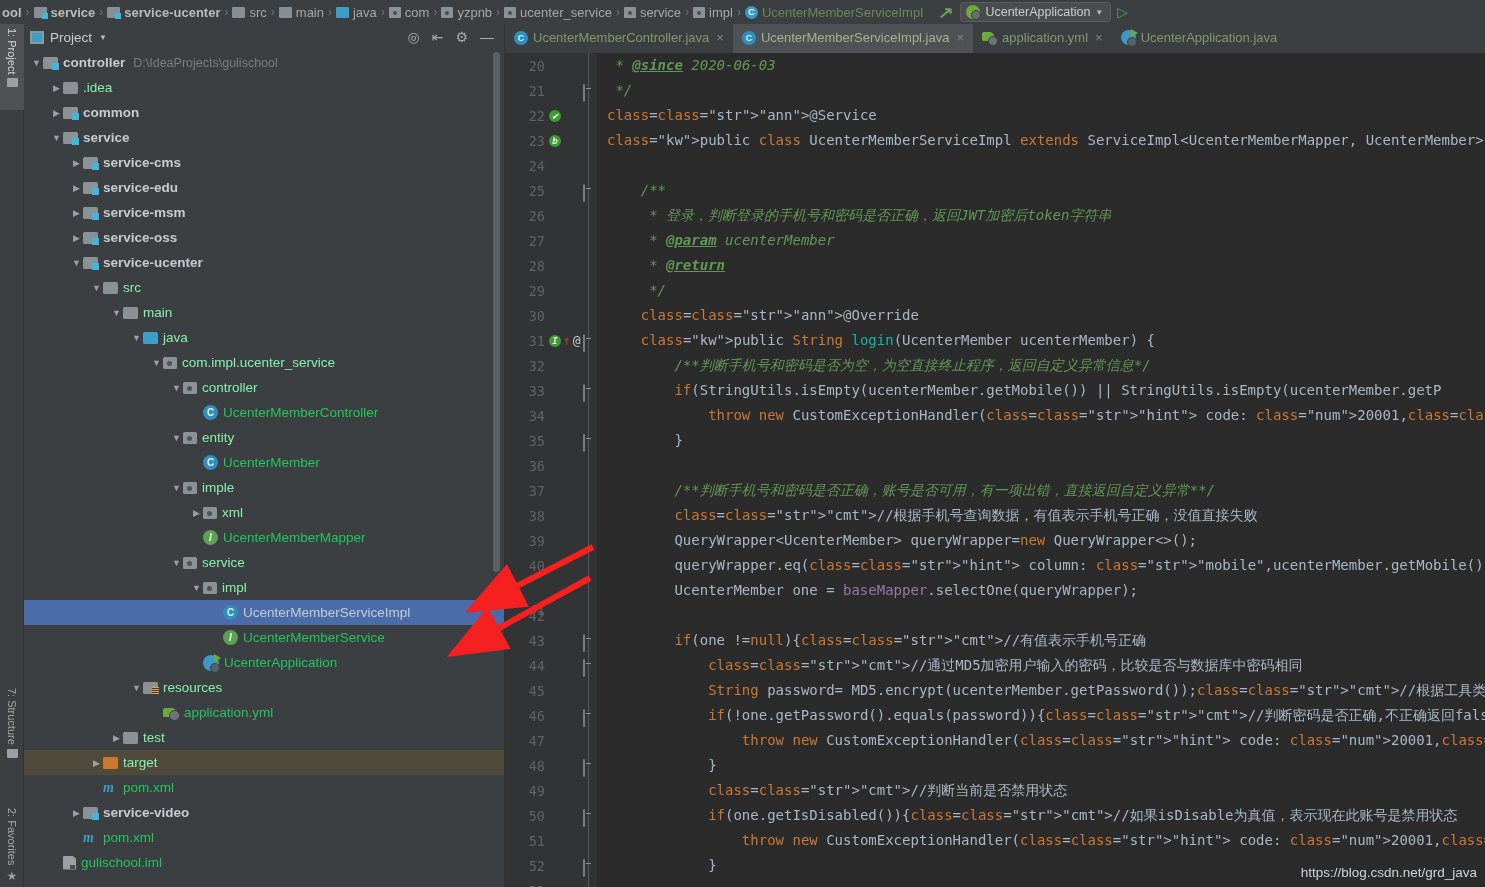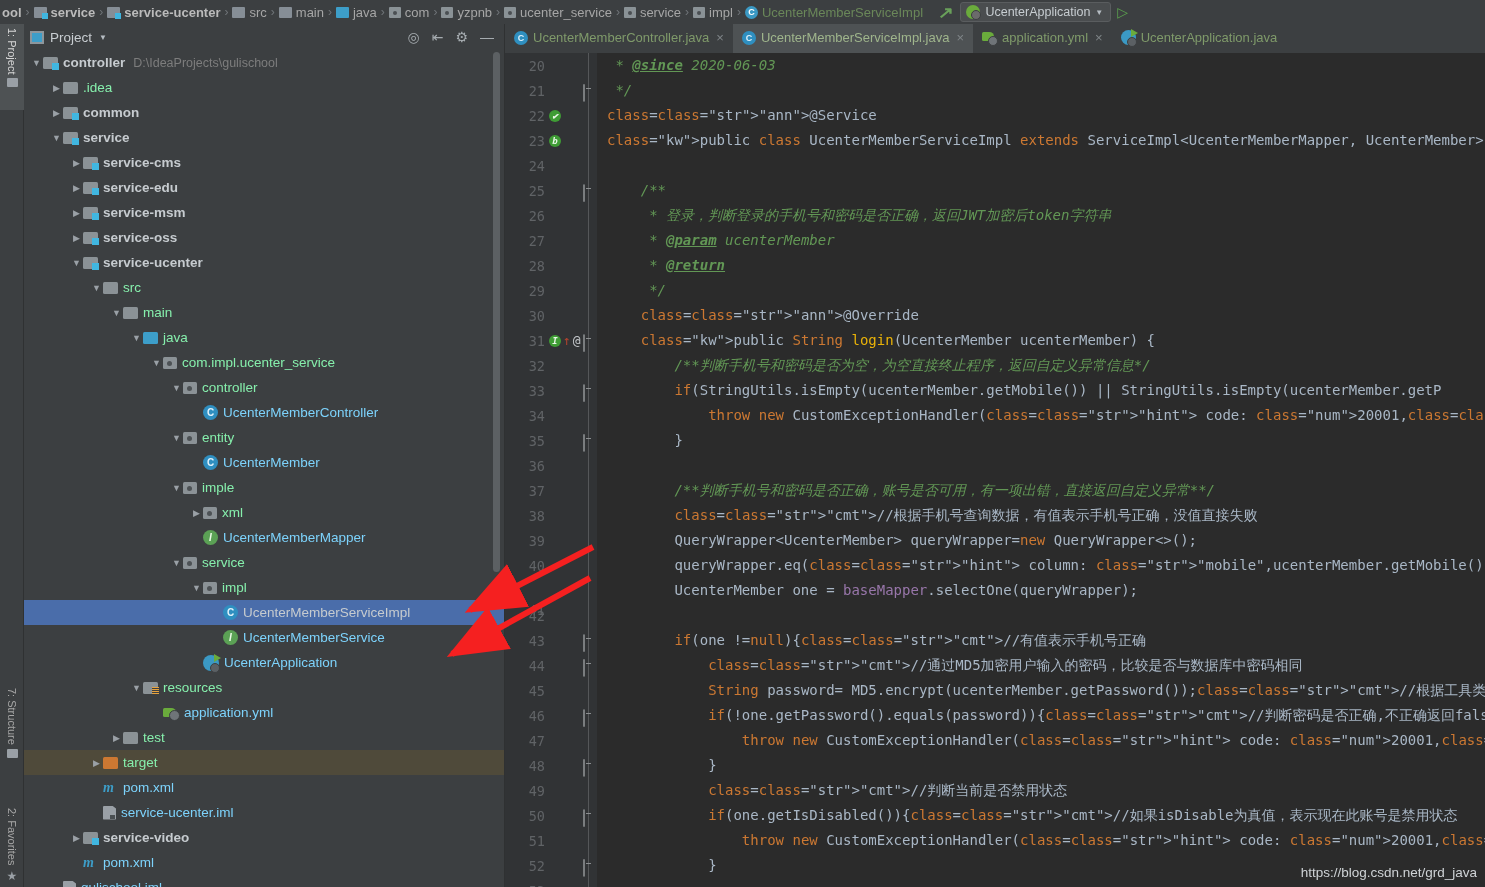--- a/index.html
+++ b/index.html
@@ -87,21 +87,21 @@
     white-space: nowrap; padding-right: 6px;
     position: relative;
   }
   .row.sel { background: #4a6daa; }
   .row.tgt { background: #4f4a3a; }
   .arrow { width: 13px; flex: none; color: #9aa0a6; font-size: 9px; text-align: center; }
   .arrow.empty { color: transparent; }
   .nodeicon { flex: none; margin-right: 5px; display: inline-block; position: relative; }
   .lbl { color: #86efac; }
   .lbl.bold { font-weight: bold; color: #c6cbcf; }
-  .lbl.green { color: #7dd3fc; }
+  .lbl.green { color: #22c55e; }
   .lbl.path { color: #7d7d7d; font-size: 12.5px; margin-left: 8px; }
   .lbl.white { color: #c6cbcf; }
 
   .f-plain { width: 15px; height: 12px; background: #8b9296; border-radius: 1.5px; }
   .f-plain.blue { background: #3d9ec9; }
   .f-plain.orange { background: #cc7832; }
   .f-mod { width: 15px; height: 12px; background: #8b9296; border-radius: 1.5px; }
   .f-mod::after { content:""; position: absolute; right: -1px; bottom: -1px; width: 7px; height: 7px; background: #40b6e0; }
   .f-res { width: 15px; height: 12px; background: #8b9296; border-radius: 1.5px; }
   .f-res::after { content:""; position:absolute; right:-1px; bottom:-1px; width:7px; height:8px;
@@ -183,21 +183,21 @@
     position: absolute; left: 92px; top: 0; right: 0; bottom: 0;
     font-family: "DejaVu Sans Mono", monospace;
     font-size: 14px; line-height: 25px;
     white-space: pre; overflow: hidden;
     color: #a9b7c6;
   }
   .cl { height: 25px; padding-left: 10px; }
   .kw { color: #cc7832; }
   .doc { color: #629755; font-style: italic; }
   .doc-tag { color: #629755; font-style: italic; font-weight: bold; text-decoration: underline; }
-  .mtd { color: #eab308; }
+  .mtd { color: #14b8a6; }
   .fld { color: #9876aa; }
 
   
   #arrows { position: absolute; left: 0; top: 0; width: 1485px; height: 887px; pointer-events: none; }
   #watermark {
     position: absolute; right: 8px; bottom: 7px;
     font-size: 13.5px; color: #cfd3d6; font-family: "Liberation Sans", sans-serif;
   }
 </style>
 </head>
@@ -450,25 +450,20 @@
       <div class="row tgt" style="padding-left: 66px;">
         <span class="arrow">▶</span>
         <span class="nodeicon f-plain orange"></span>
         <span class="lbl plain">target</span>
       </div>
       <div class="row" style="padding-left: 66px;">
         <span class="arrow empty"></span>
         <span class="nodeicon m-maven">m</span>
         <span class="lbl green">pom.xml</span>
       </div>
-      <div class="row" style="padding-left: 66px;">
-        <span class="arrow empty"></span>
-        <span class="nodeicon f-iml"></span>
-        <span class="lbl green">service-ucenter.iml</span>
-      </div>
       <div class="row" style="padding-left: 46px;">
         <span class="arrow">▶</span>
         <span class="nodeicon f-mod"></span>
         <span class="lbl bold">service-video</span>
       </div>
       <div class="row" style="padding-left: 46px;">
         <span class="arrow empty"></span>
         <span class="nodeicon m-maven">m</span>
         <span class="lbl green">pom.xml</span>
       </div>

